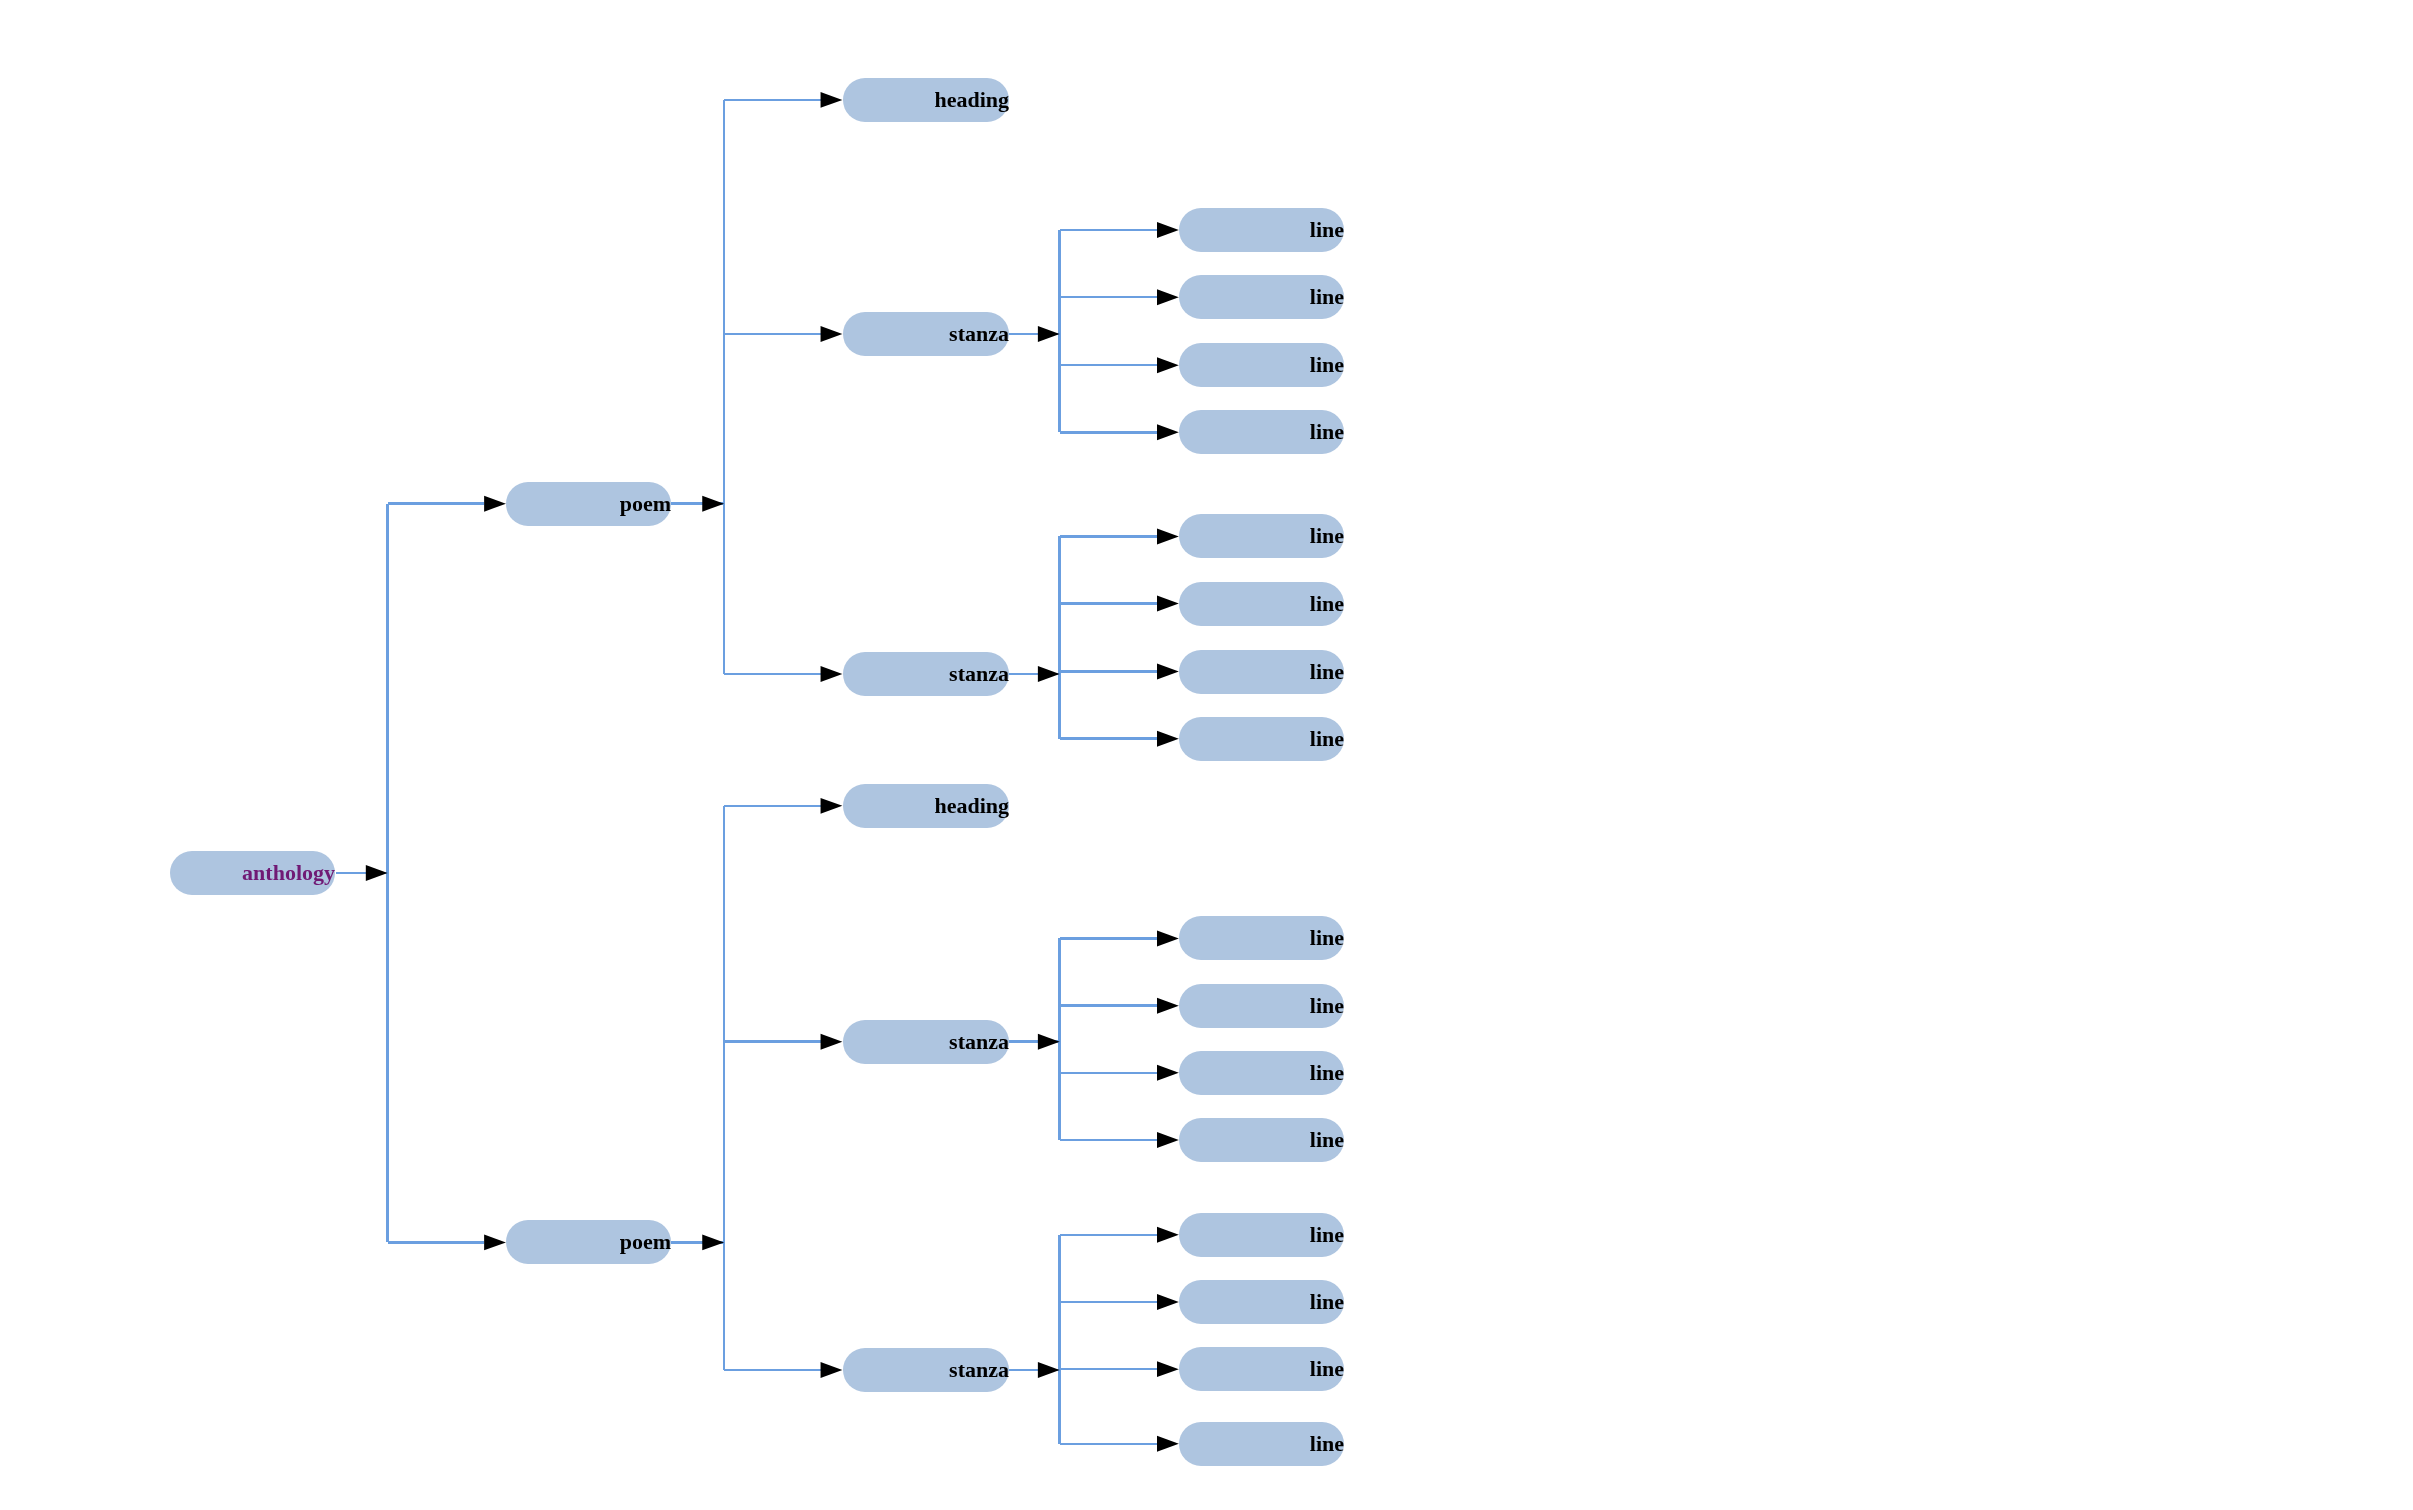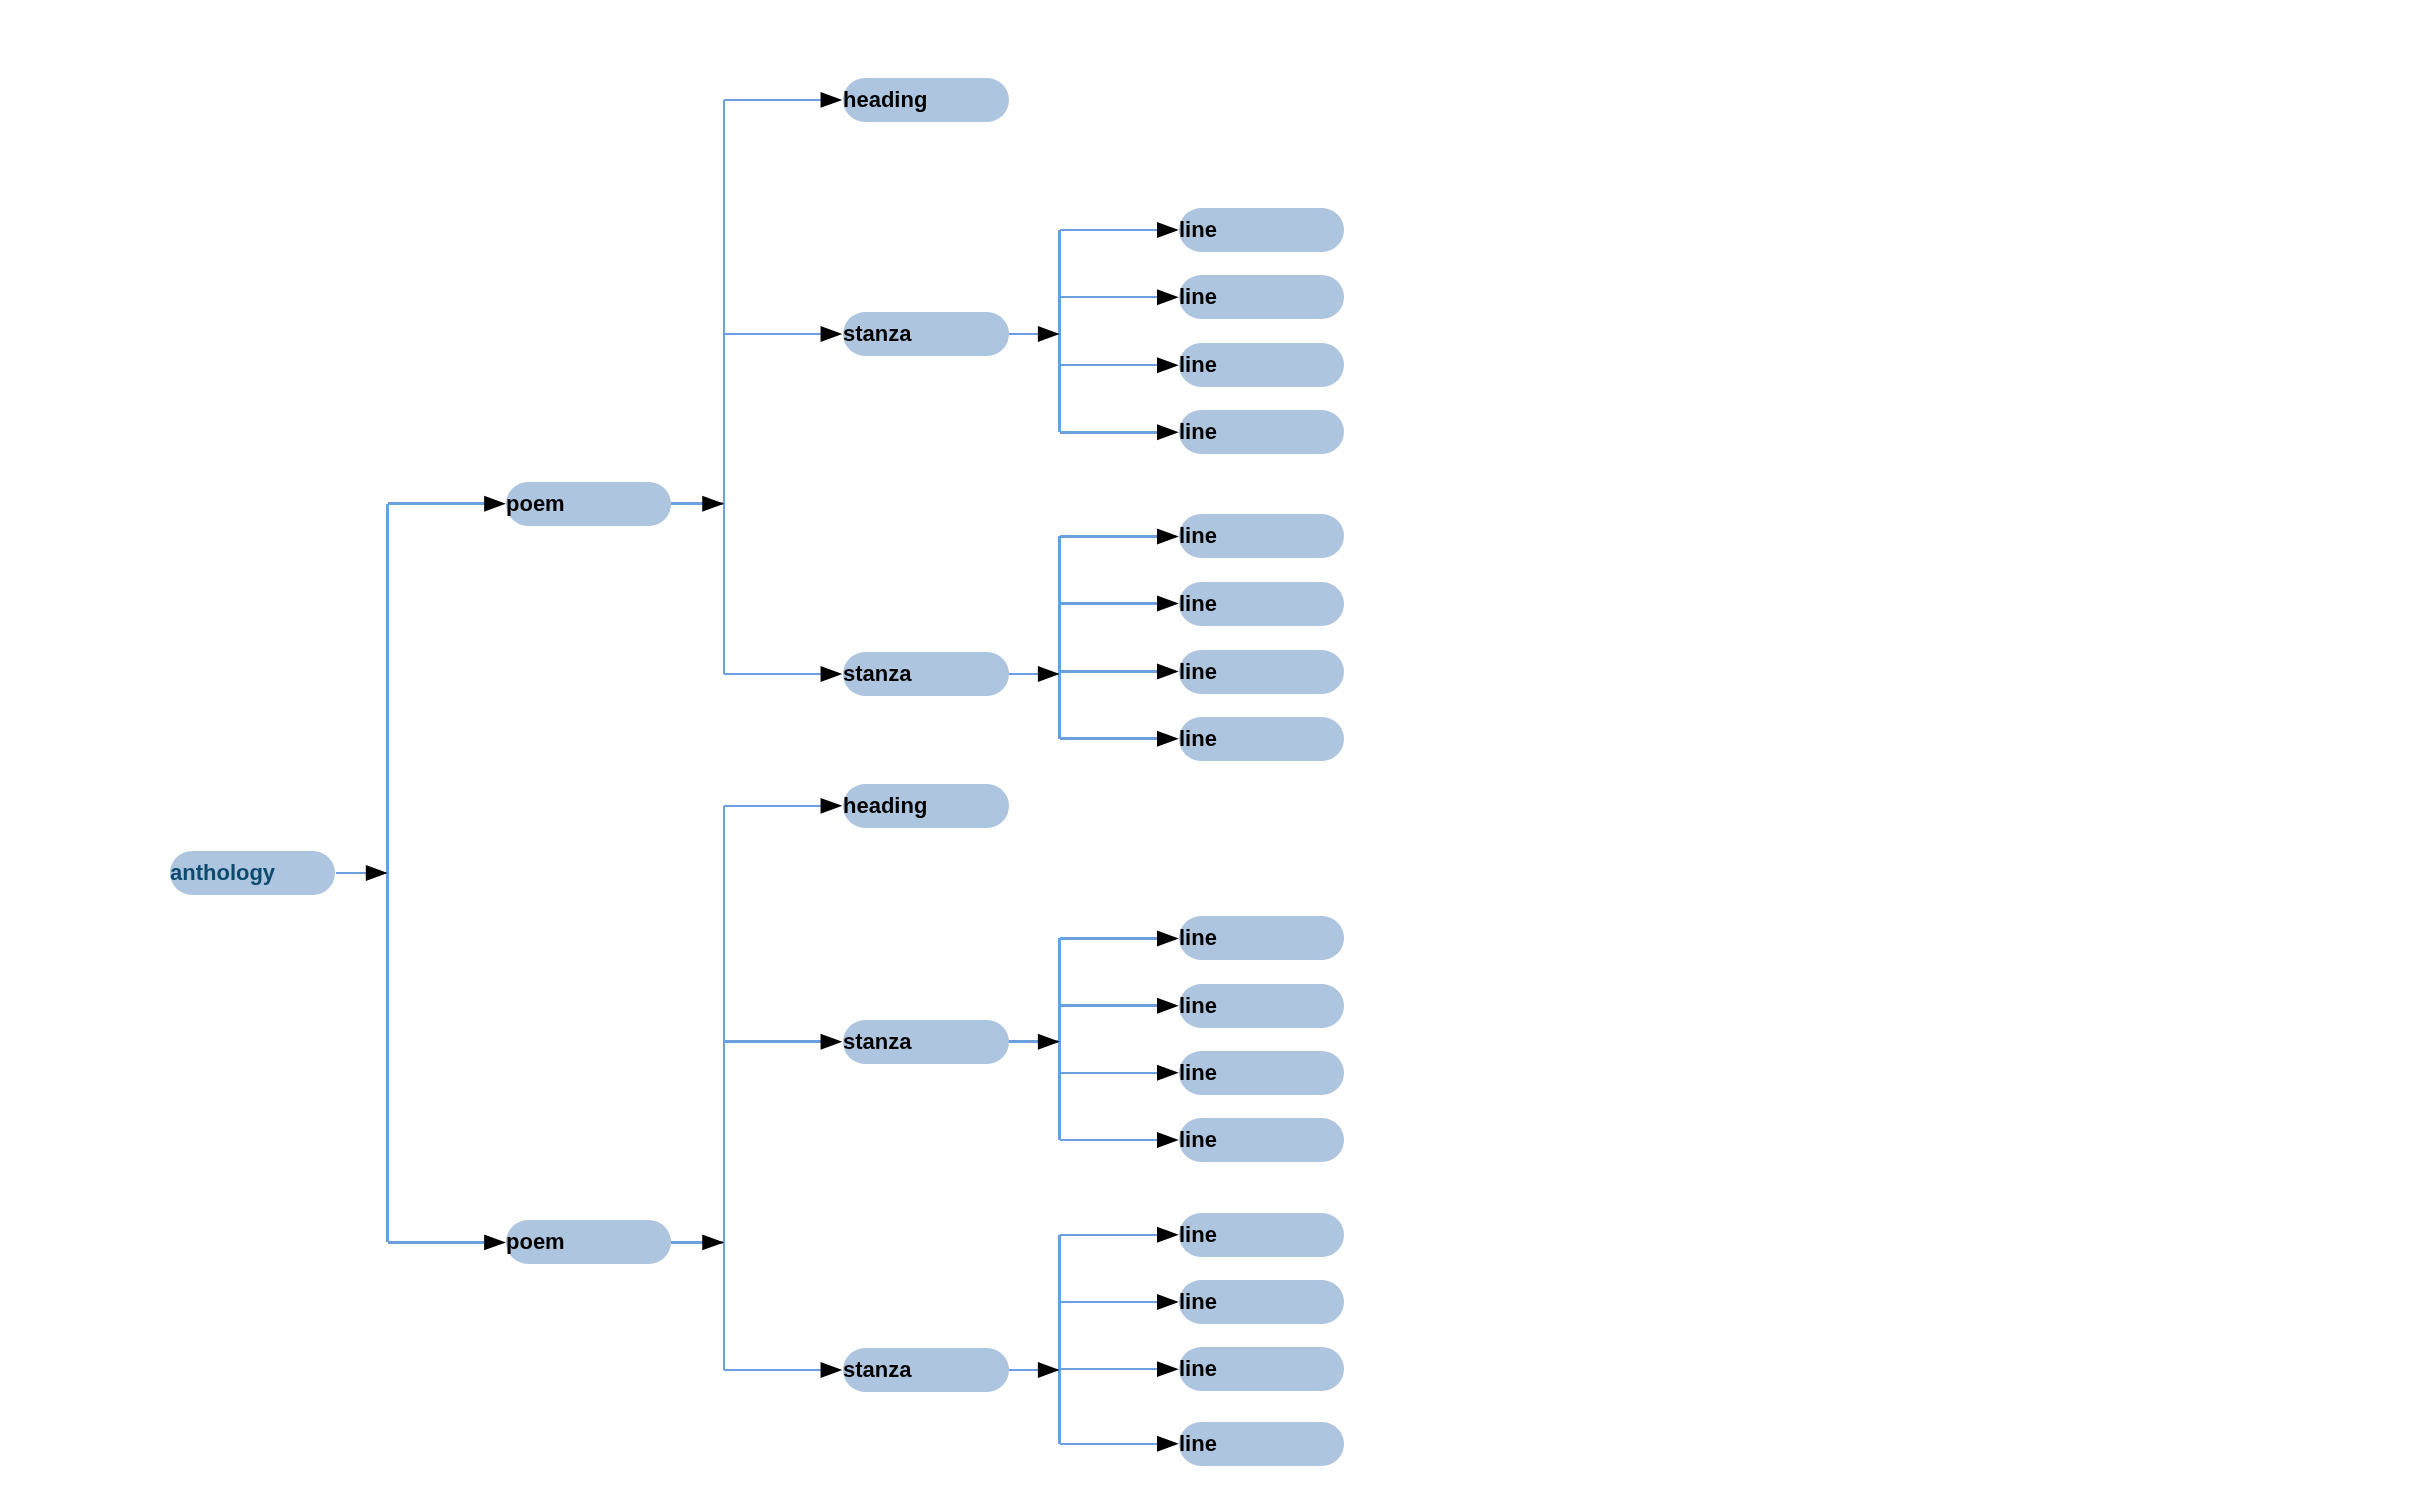--- a/index.html
+++ b/index.html
@@ -22,26 +22,26 @@
     left: 0;
     top: 0;
     width: 2413px;
     height: 1511px;
   }
   .node {
     position: absolute;
     box-sizing: border-box;
     display: flex;
     align-items: center;
-    justify-content: flex-start;
+    justify-content: flex-end;
     background: #aec5e0;
     border-radius: 838px;
     color: #000000;
     font-weight: bold;
-    font-family: Liberation Sans, sans-serif;
+    font-family: Liberation Serif, serif;
     white-space: nowrap;
     user-select: none;
   }
   .node-label {
     display: block;
     line-height: 1;
   }
 </style>
 </head>
 <body>
@@ -112,21 +112,21 @@
       <polyline points="1263,1471 1379,1471" fill="none" stroke="#6b9fe0" stroke-width="3" shape-rendering="crispEdges"></polyline>
       <polygon points="1379,1461.5 1405,1471 1379,1480.5" fill="#000000"></polygon>
       <polyline points="1263,1551 1379,1551" fill="none" stroke="#6b9fe0" stroke-width="3" shape-rendering="crispEdges"></polyline>
       <polygon points="1379,1541.5 1405,1551 1379,1560.5" fill="#000000"></polygon>
       <polyline points="1263,1631 1379,1631" fill="none" stroke="#6b9fe0" stroke-width="3" shape-rendering="crispEdges"></polyline>
       <polygon points="1379,1621.5 1405,1631 1379,1640.5" fill="#000000"></polygon>
       <polyline points="1263,1720 1379,1720" fill="none" stroke="#6b9fe0" stroke-width="3" shape-rendering="crispEdges"></polyline>
       <polygon points="1379,1710.5 1405,1720 1379,1729.5" fill="#000000"></polygon>
     </svg>
   <div id="node-layer">
-      <div class="node" style="left: 170px; top: 851px; width: 165px; height: 44px; font-size: 22px; background: rgb(174, 197, 224); color: #0c4a6e;">
+      <div class="node" style="left: 170px; top: 851px; width: 165px; height: 44px; font-size: 22px; background: rgb(174, 197, 224); color: #701a75;">
         <span class="node-label">anthology</span>
       </div>
       <div class="node" style="left: 506px; top: 482px; width: 165px; height: 44px; font-size: 22px; background: rgb(174, 197, 224); color: rgb(0, 0, 0);">
         <span class="node-label">poem</span>
       </div>
       <div class="node" style="left: 843px; top: 78px; width: 166px; height: 44px; font-size: 22px; background: rgb(174, 197, 224); color: rgb(0, 0, 0);">
         <span class="node-label">heading</span>
       </div>
       <div class="node" style="left: 843px; top: 312px; width: 166px; height: 44px; font-size: 22px; background: rgb(174, 197, 224); color: rgb(0, 0, 0);">
         <span class="node-label">stanza</span>

